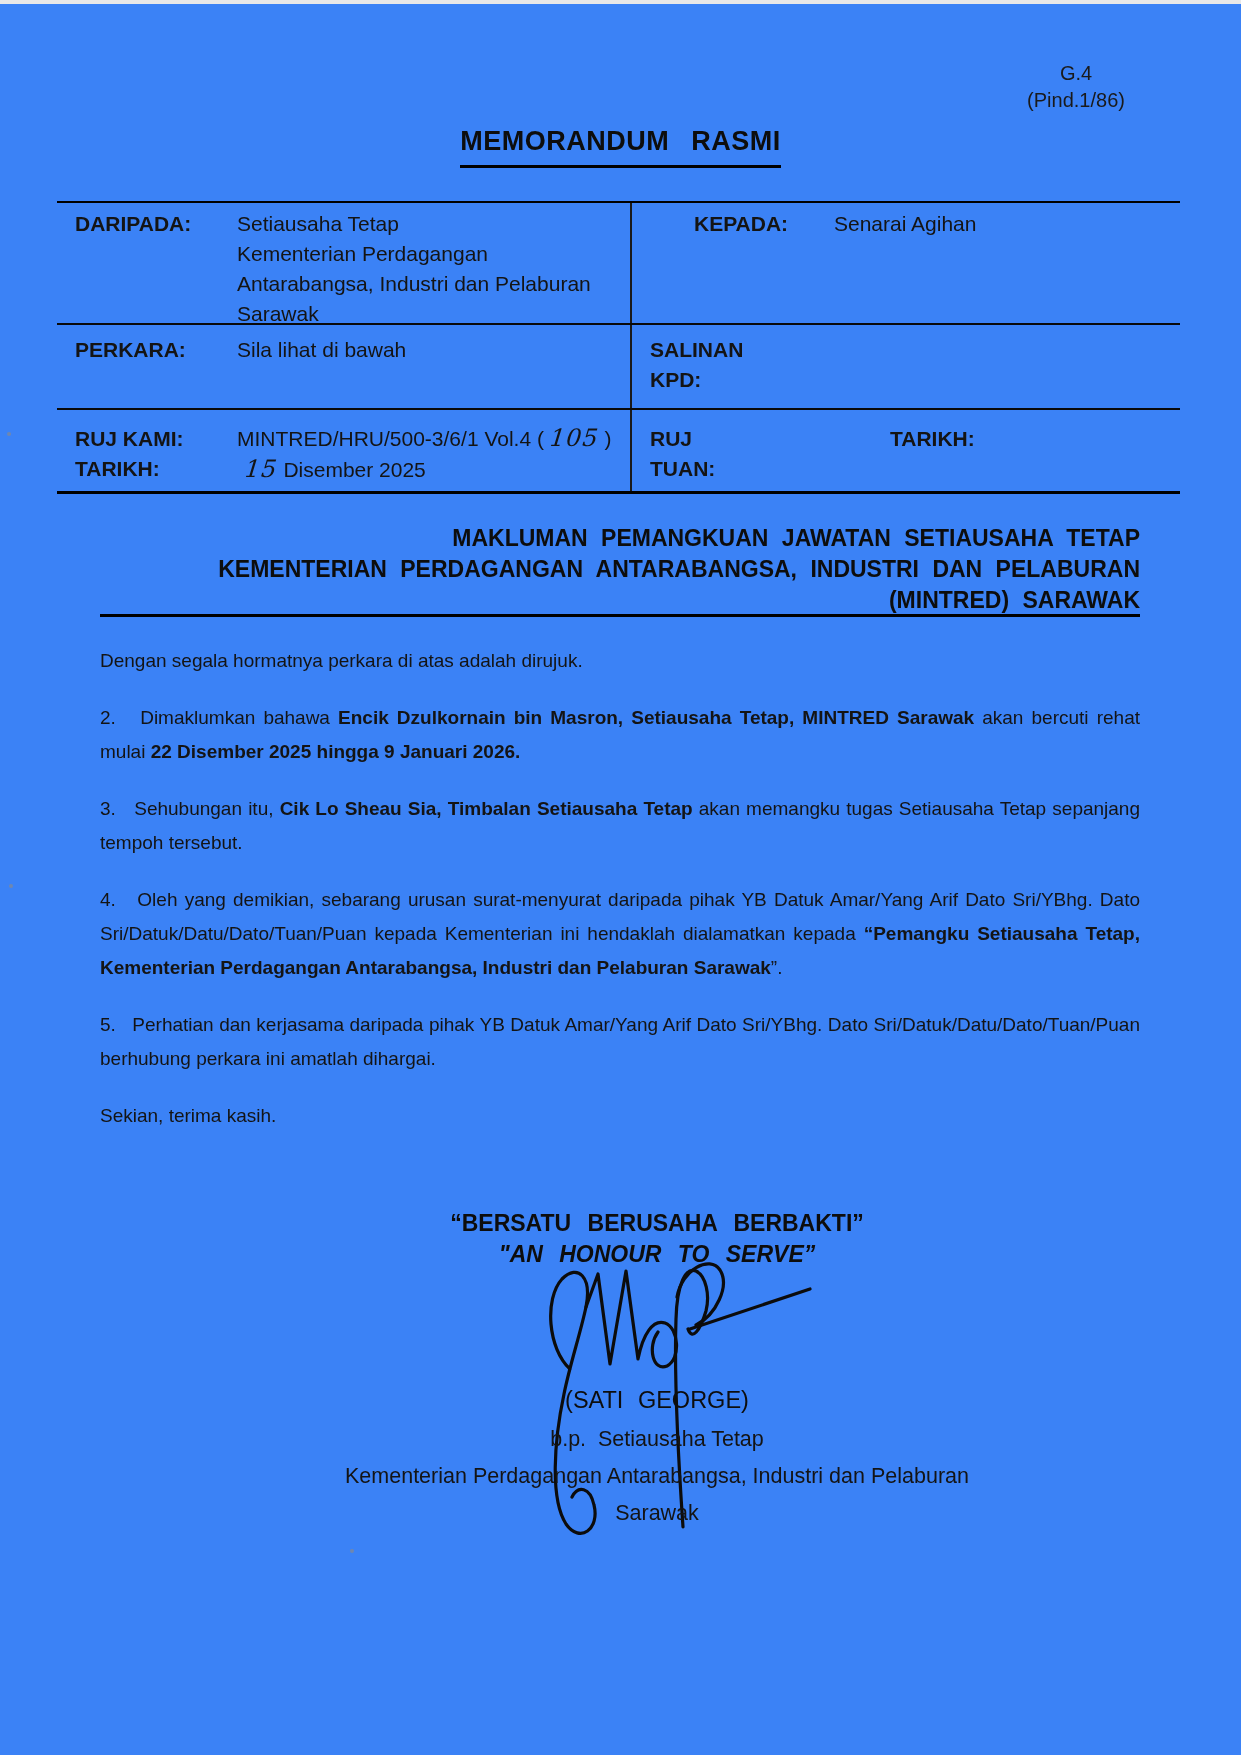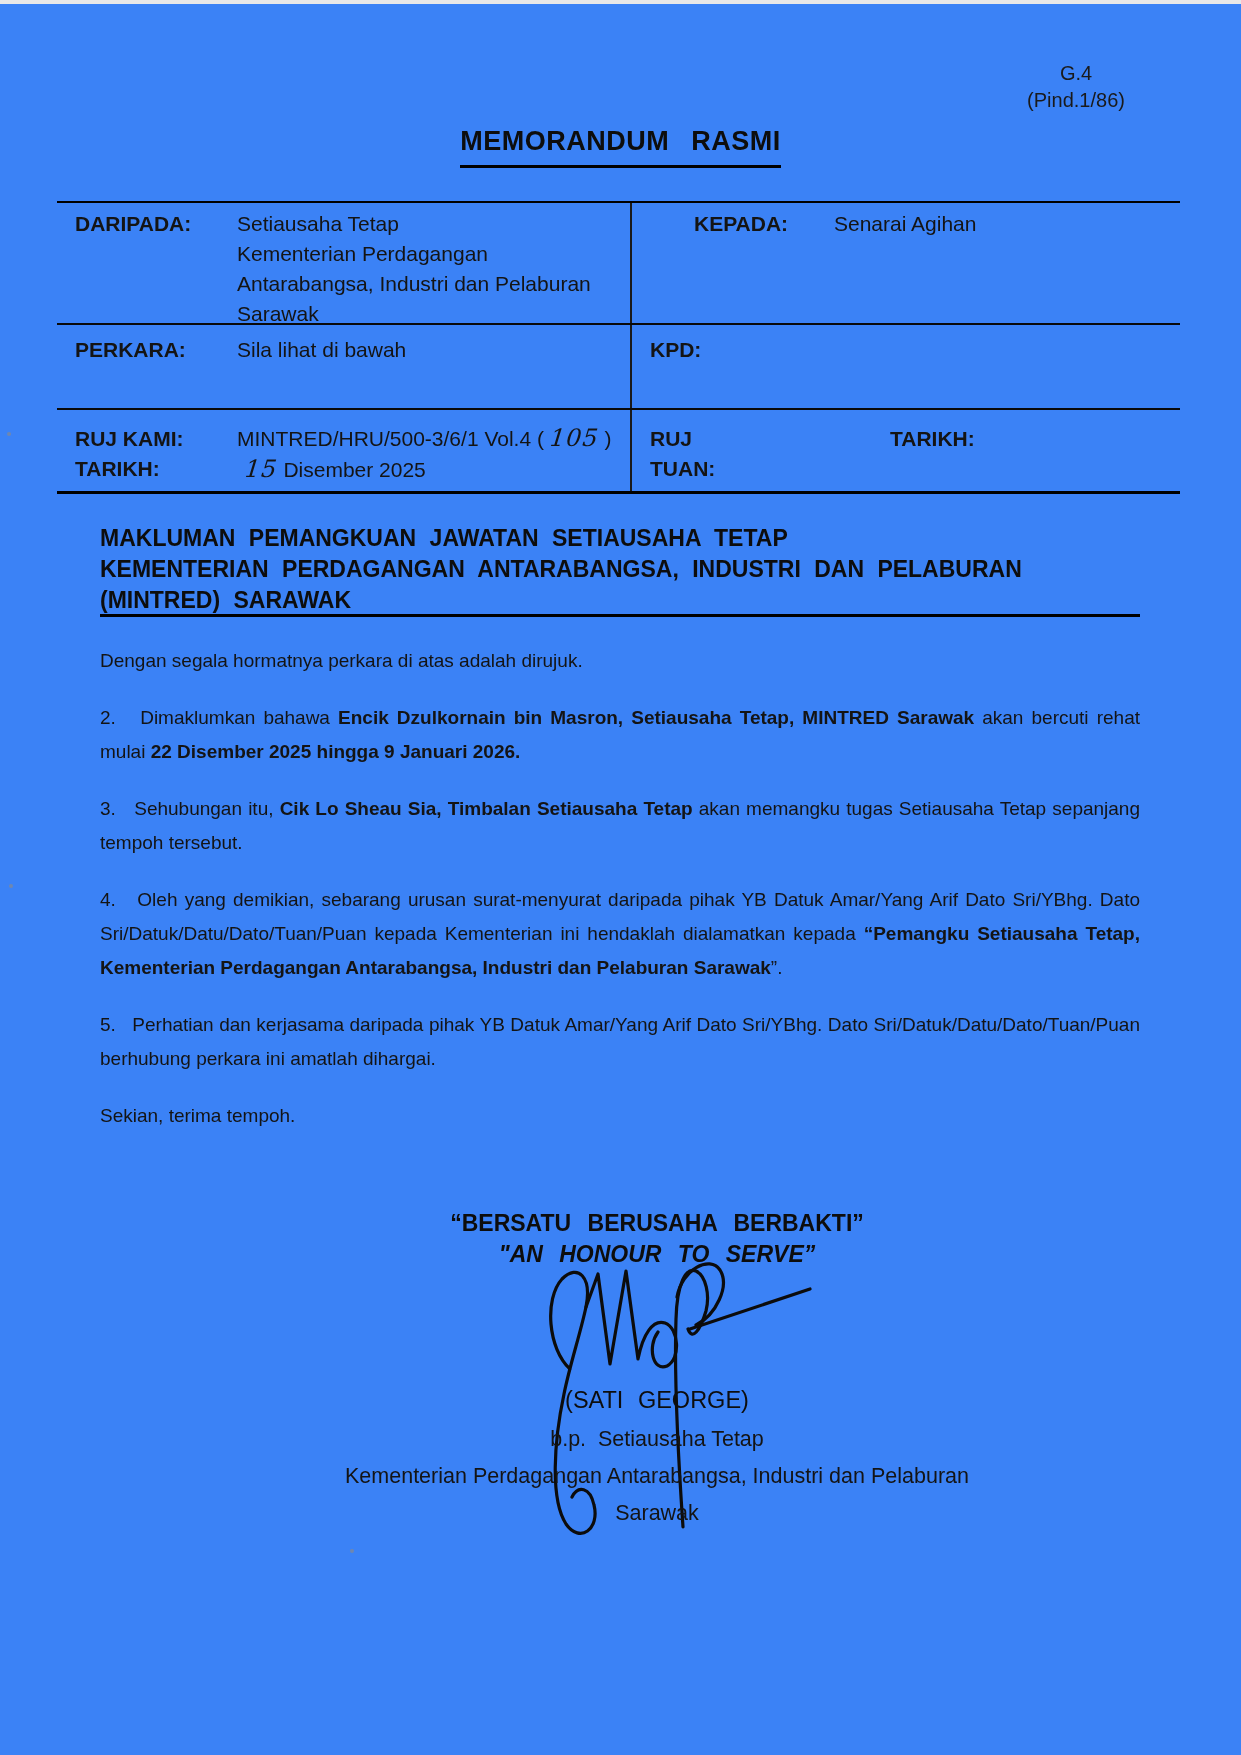--- a/index.html
+++ b/index.html
@@ -47,21 +47,21 @@
     font-family:"DejaVu Serif","Liberation Serif",serif;
     font-style:italic;font-size:24px;letter-spacing:1px;
     display:inline-block;transform:skewX(-6deg);
   }
   .date-indent{padding-left:8px;}
   .r3 .cell.right .inner{display:flex;width:100%;}
   .r3 .rt-labels{width:240px;flex:none;font-weight:700;}
   .r3 .rt-tarikh{font-weight:700;}
   
   .subject{
-    position:absolute;left:100px;top:519px;width:1040px;text-align:left;
+    position:absolute;left:100px;top:519px;width:1040px;text-align:right;
     font-weight:700;font-size:23px;line-height:31px;word-spacing:7px;color:#0d0d0d;
   }
   .subject-underline{position:absolute;left:100px;top:610px;width:1040px;height:3px;background:#000;}
   
   .bodycopy{position:absolute;left:100px;top:640px;width:1040px;font-size:19px;line-height:34px;}
   .bodycopy p{margin:0 0 23px 0;text-align:justify;}
   .seg-bold{font-weight:700;}
   
   .motto{position:absolute;left:137px;top:1204px;width:1040px;text-align:center;
          font-weight:700;font-size:23px;line-height:31px;word-spacing:10px;color:#0d0d0d;}
@@ -105,20 +105,21 @@
       </div>
     </div>
 
     <div class="trow r2">
       <div class="cell left">
         <div class="lblcol">PERKARA:</div>
         <div class="valcol">Sila lihat di bawah</div>
       </div>
       <div class="cell right">
         <div class="valcol">
+          <div class="bold">SALINAN</div>
           <div class="bold">KPD:</div>
         </div>
       </div>
     </div>
 
     <div class="trow r3">
       <div class="cell left">
         <div class="lblcol">
           <div>RUJ KAMI:</div>
           <div>TARIKH:</div>
@@ -146,21 +147,21 @@
     <div>(MINTRED) SARAWAK</div>
   </div>
   <div class="subject-underline"></div>
 
   <div class="bodycopy">
     <p><span>Dengan segala hormatnya perkara di atas adalah dirujuk.</span></p>
     <p><span>2.&nbsp;&nbsp;&nbsp;Dimaklumkan bahawa </span><span class="seg-bold">Encik Dzulkornain bin Masron, Setiausaha Tetap, MINTRED Sarawak</span><span> akan bercuti rehat mulai </span><span class="seg-bold">22 Disember 2025 hingga 9 Januari 2026.</span></p>
     <p><span>3.&nbsp;&nbsp;&nbsp;Sehubungan itu, </span><span class="seg-bold">Cik Lo Sheau Sia, Timbalan Setiausaha Tetap</span><span> akan memangku tugas Setiausaha Tetap sepanjang tempoh tersebut.</span></p>
     <p><span>4.&nbsp;&nbsp;&nbsp;Oleh yang demikian, sebarang urusan surat-menyurat daripada pihak YB Datuk Amar/Yang Arif Dato Sri/YBhg. Dato Sri/Datuk/Datu/Dato/Tuan/Puan kepada Kementerian ini hendaklah dialamatkan kepada </span><span class="seg-bold">“Pemangku Setiausaha Tetap, Kementerian Perdagangan Antarabangsa, Industri dan Pelaburan Sarawak</span><span>”.</span></p>
     <p><span>5.&nbsp;&nbsp;&nbsp;Perhatian dan kerjasama daripada pihak YB Datuk Amar/Yang Arif Dato Sri/YBhg. Dato Sri/Datuk/Datu/Dato/Tuan/Puan berhubung perkara ini amatlah dihargai.</span></p>
-    <p><span>Sekian, terima tempoh.</span></p>
+    <p><span>Sekian, terima kasih.</span></p>
   </div>
 
   <div class="motto">
     <div class="m1">“BERSATU BERUSAHA BERBAKTI”</div>
     <div class="m2">"AN HONOUR TO SERVE”</div>
   </div>
 
   <svg class="signature-svg" width="510" height="365" viewBox="0 0 510 365">
     <g fill="none" stroke="#0c0c0c" stroke-width="3.2" stroke-linecap="round" stroke-linejoin="round">
       <path d="M 100,190 C 78,170 74,120 92,100 C 108,84 122,98 116,128 C 110,156 100,185 94,215 C 84,262 80,320 96,345 C 110,365 130,350 124,326 C 120,308 108,306 102,318"></path>

